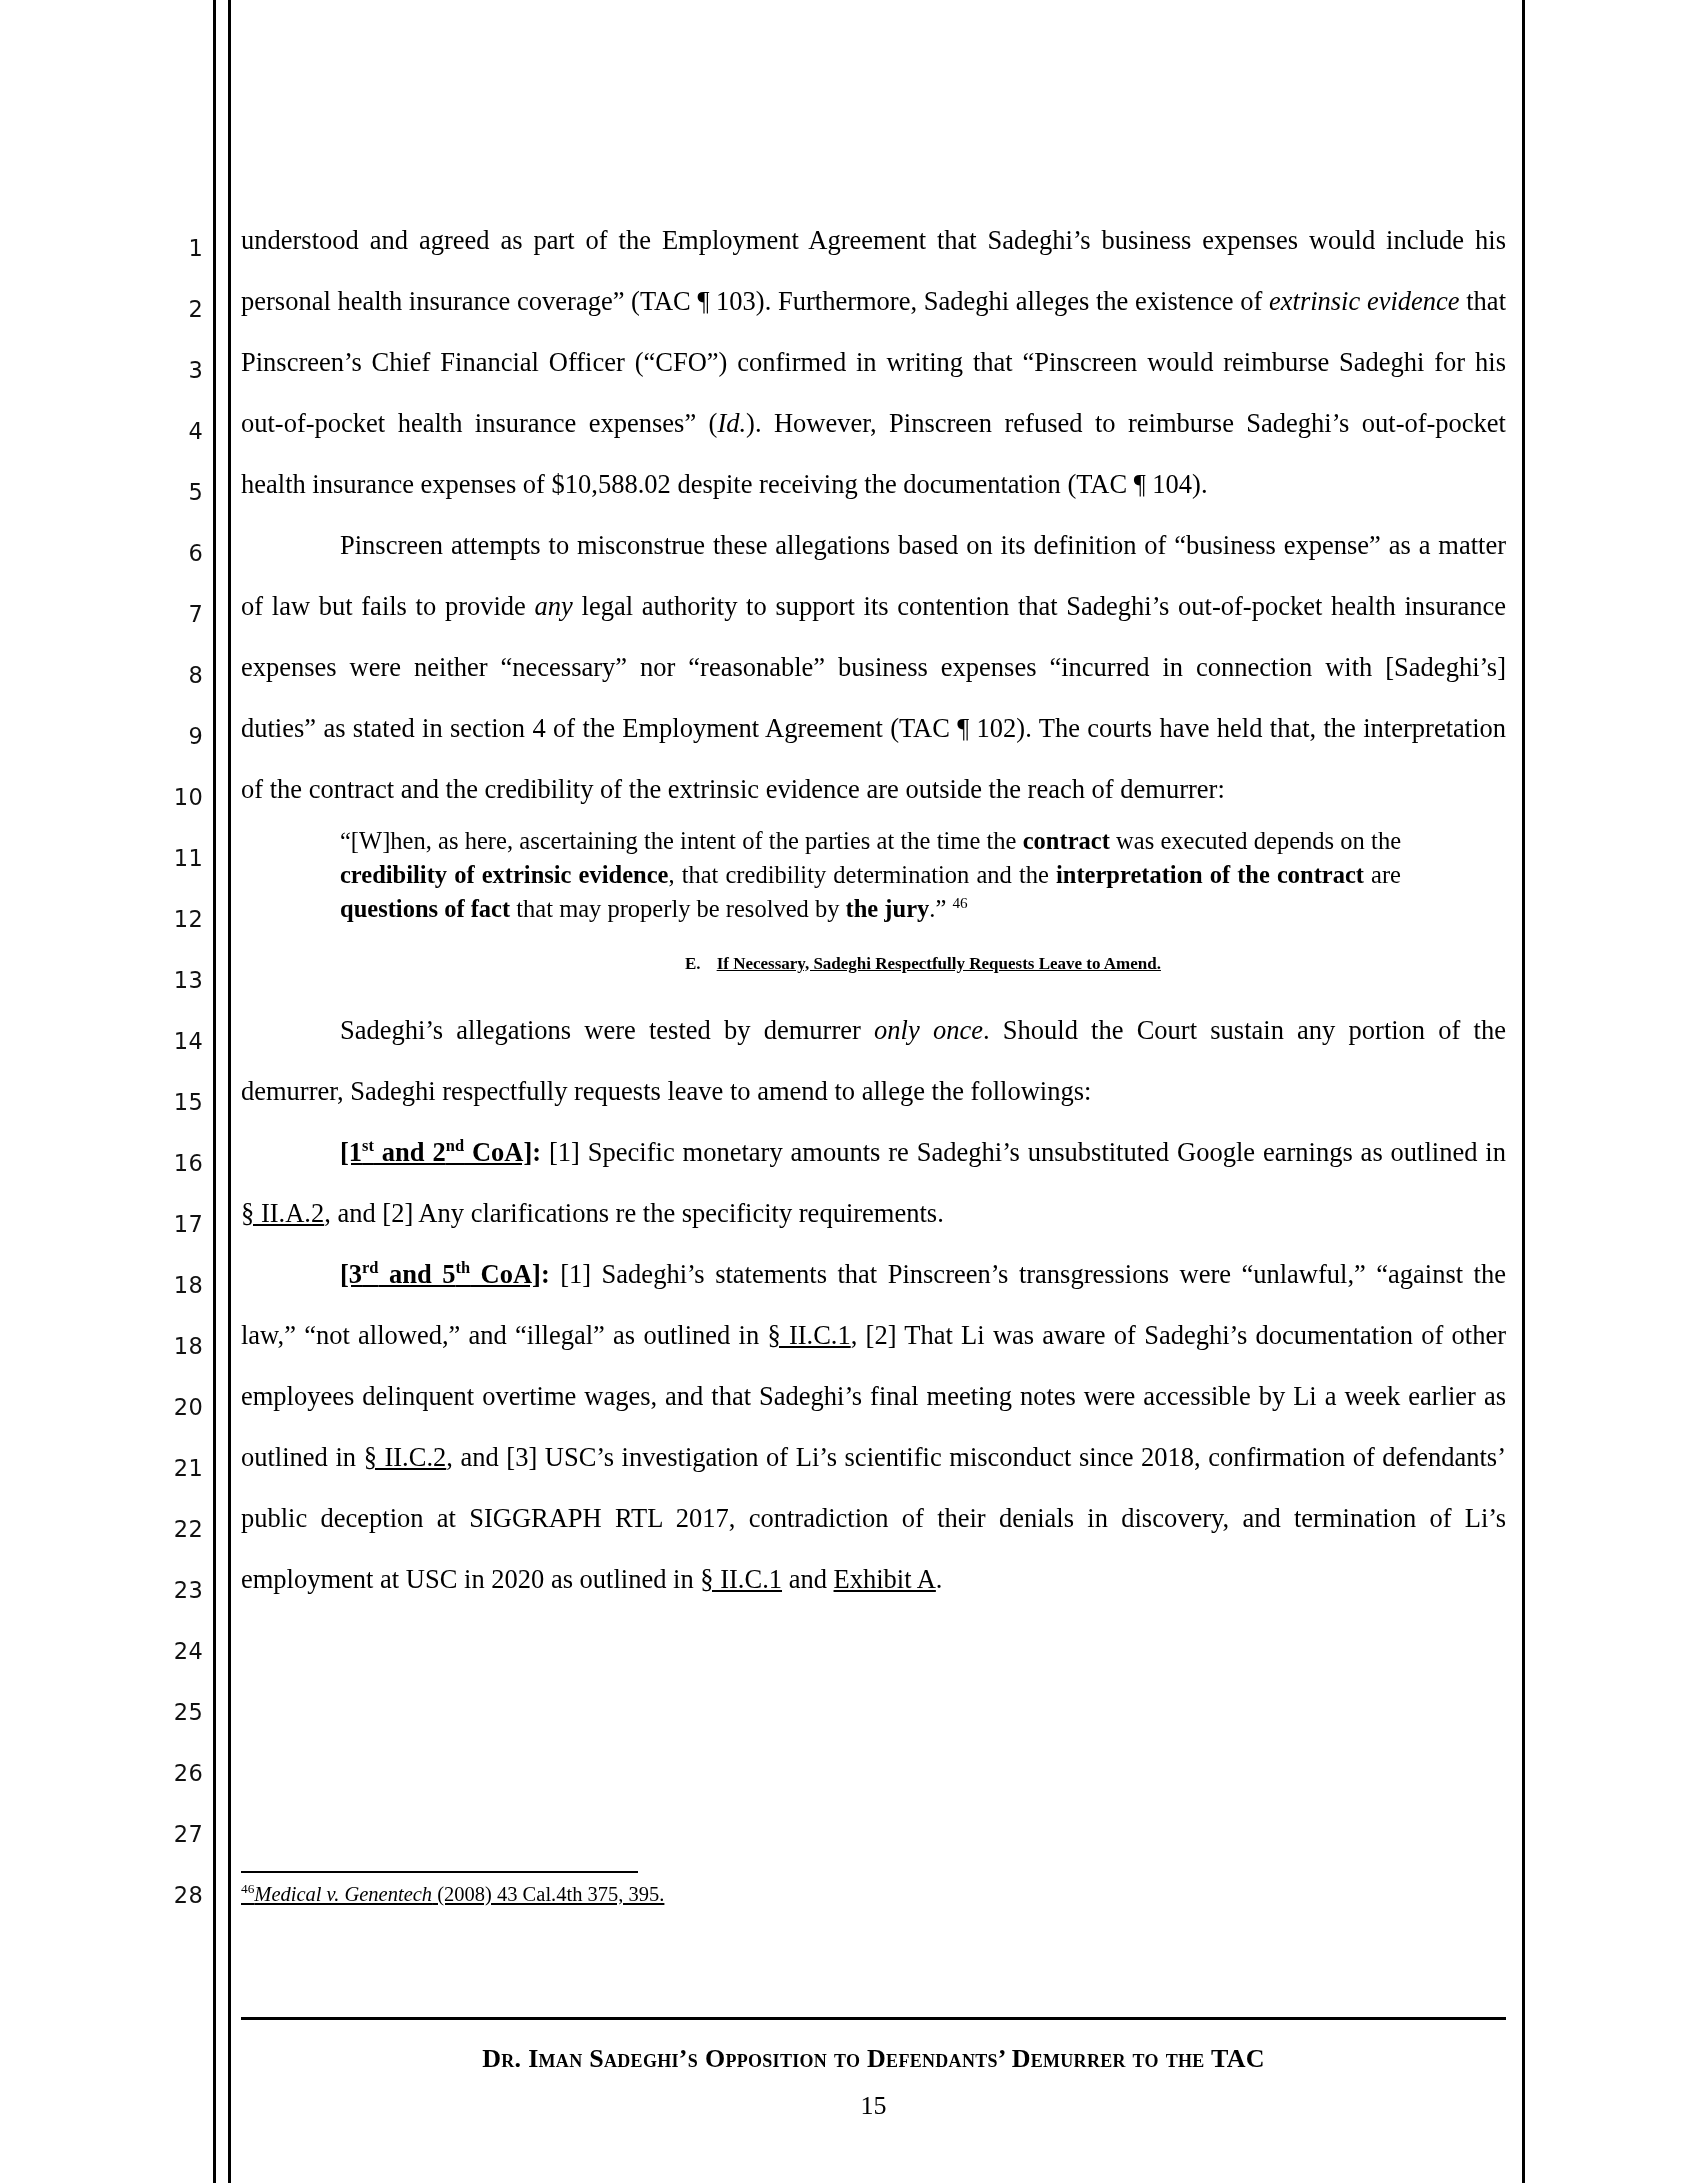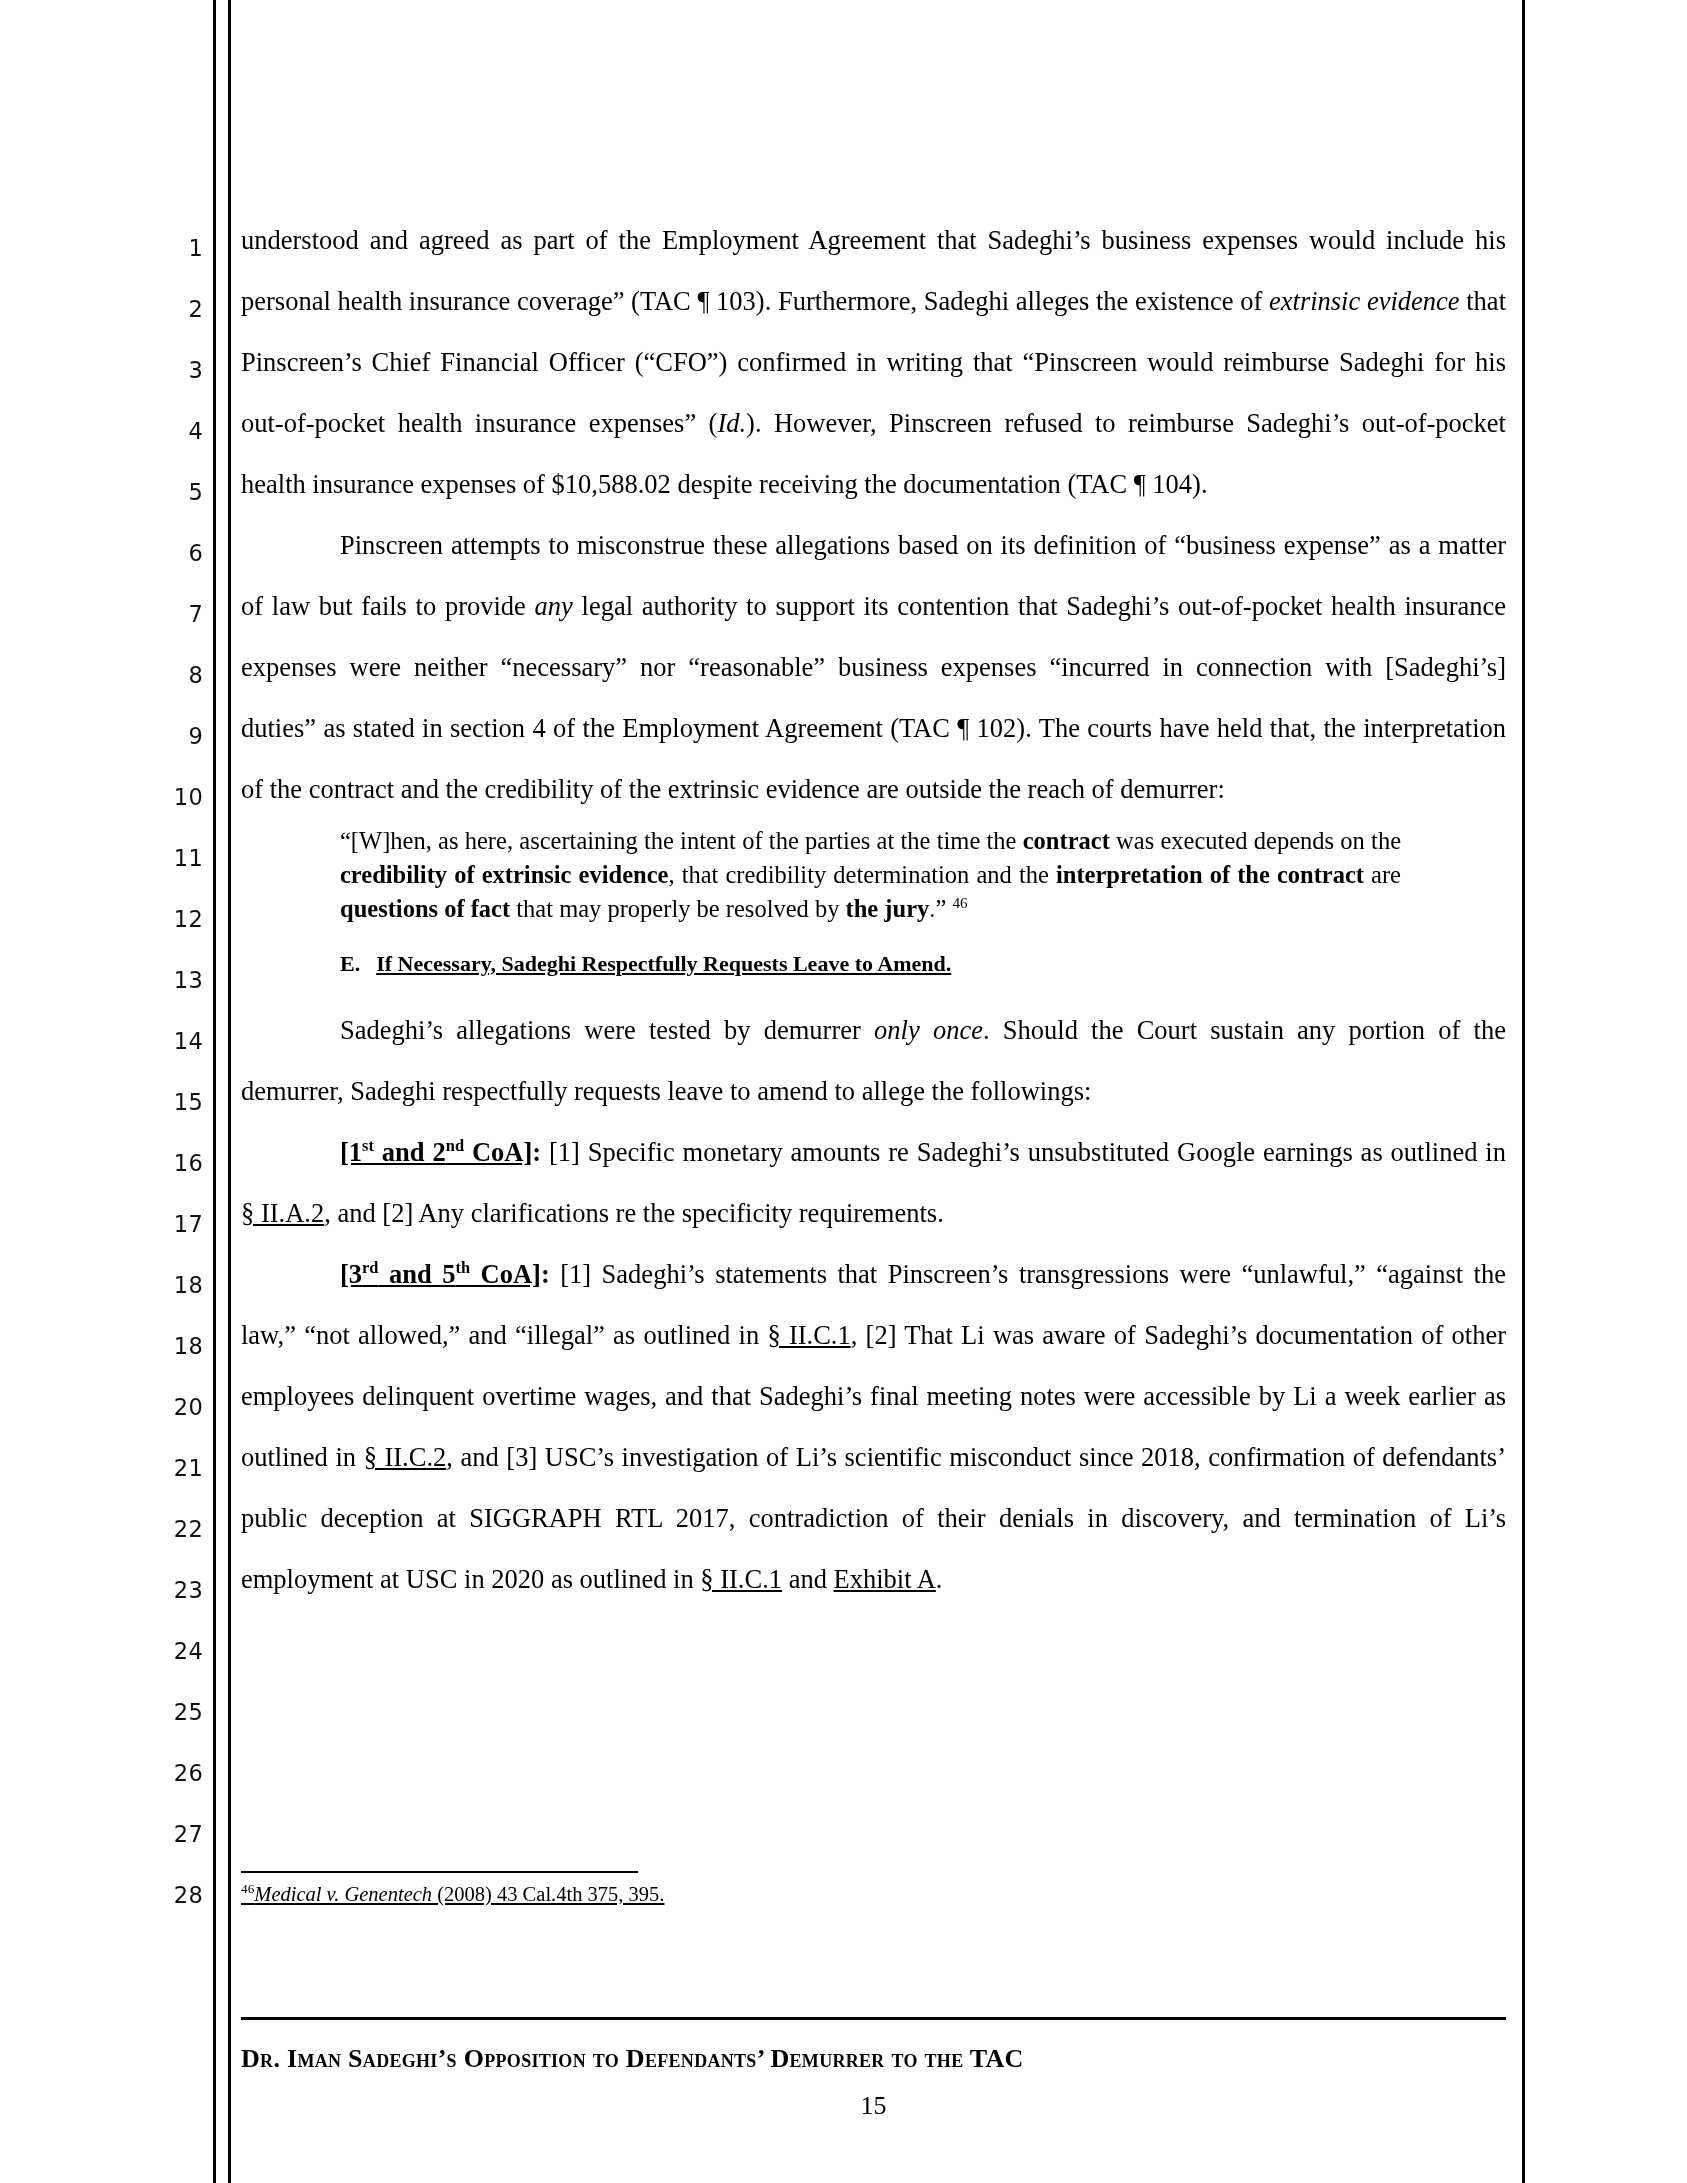--- a/index.html
+++ b/index.html
@@ -65,24 +65,25 @@
   .quote {
     margin: 4px 16px 4px 99px;
     width: 1061px;
     font-size: 24.5px;
     line-height: 34px;
     text-align: justify;
   }
 
   h4.sec-heading {
     margin: 6.6px 0 6.6px 0;
-    font-size: 22px;
+    font-size: 17px;
     line-height: 61px;
     font-weight: bold;
     text-indent: 99px;
+    text-align: center;
   }
   h4.sec-heading .letter { font-weight: bold; }
   h4.sec-heading .title {
     text-decoration: underline;
     margin-left: 16px;
   }
 
   .u  { text-decoration: underline; margin-top: 48px; }
   .b  { font-weight: bold; }
   .i  { font-style: italic; }
@@ -121,21 +122,21 @@
     top: 2017px;
     width: 1265px;
     height: 2.6px;
     background: #000;
   }
   .footer-title {
     position: absolute;
     left: 241px;
     top: 2044px;
     width: 1265px;
-    text-align: left;
+    text-align: center;
     font-size: 26px;
     font-weight: bold;
     font-variant: small-caps;
     letter-spacing: 0.3px;
   }
   .footer-page {
     position: absolute;
     left: 241px;
     top: 2091px;
     width: 1265px;

